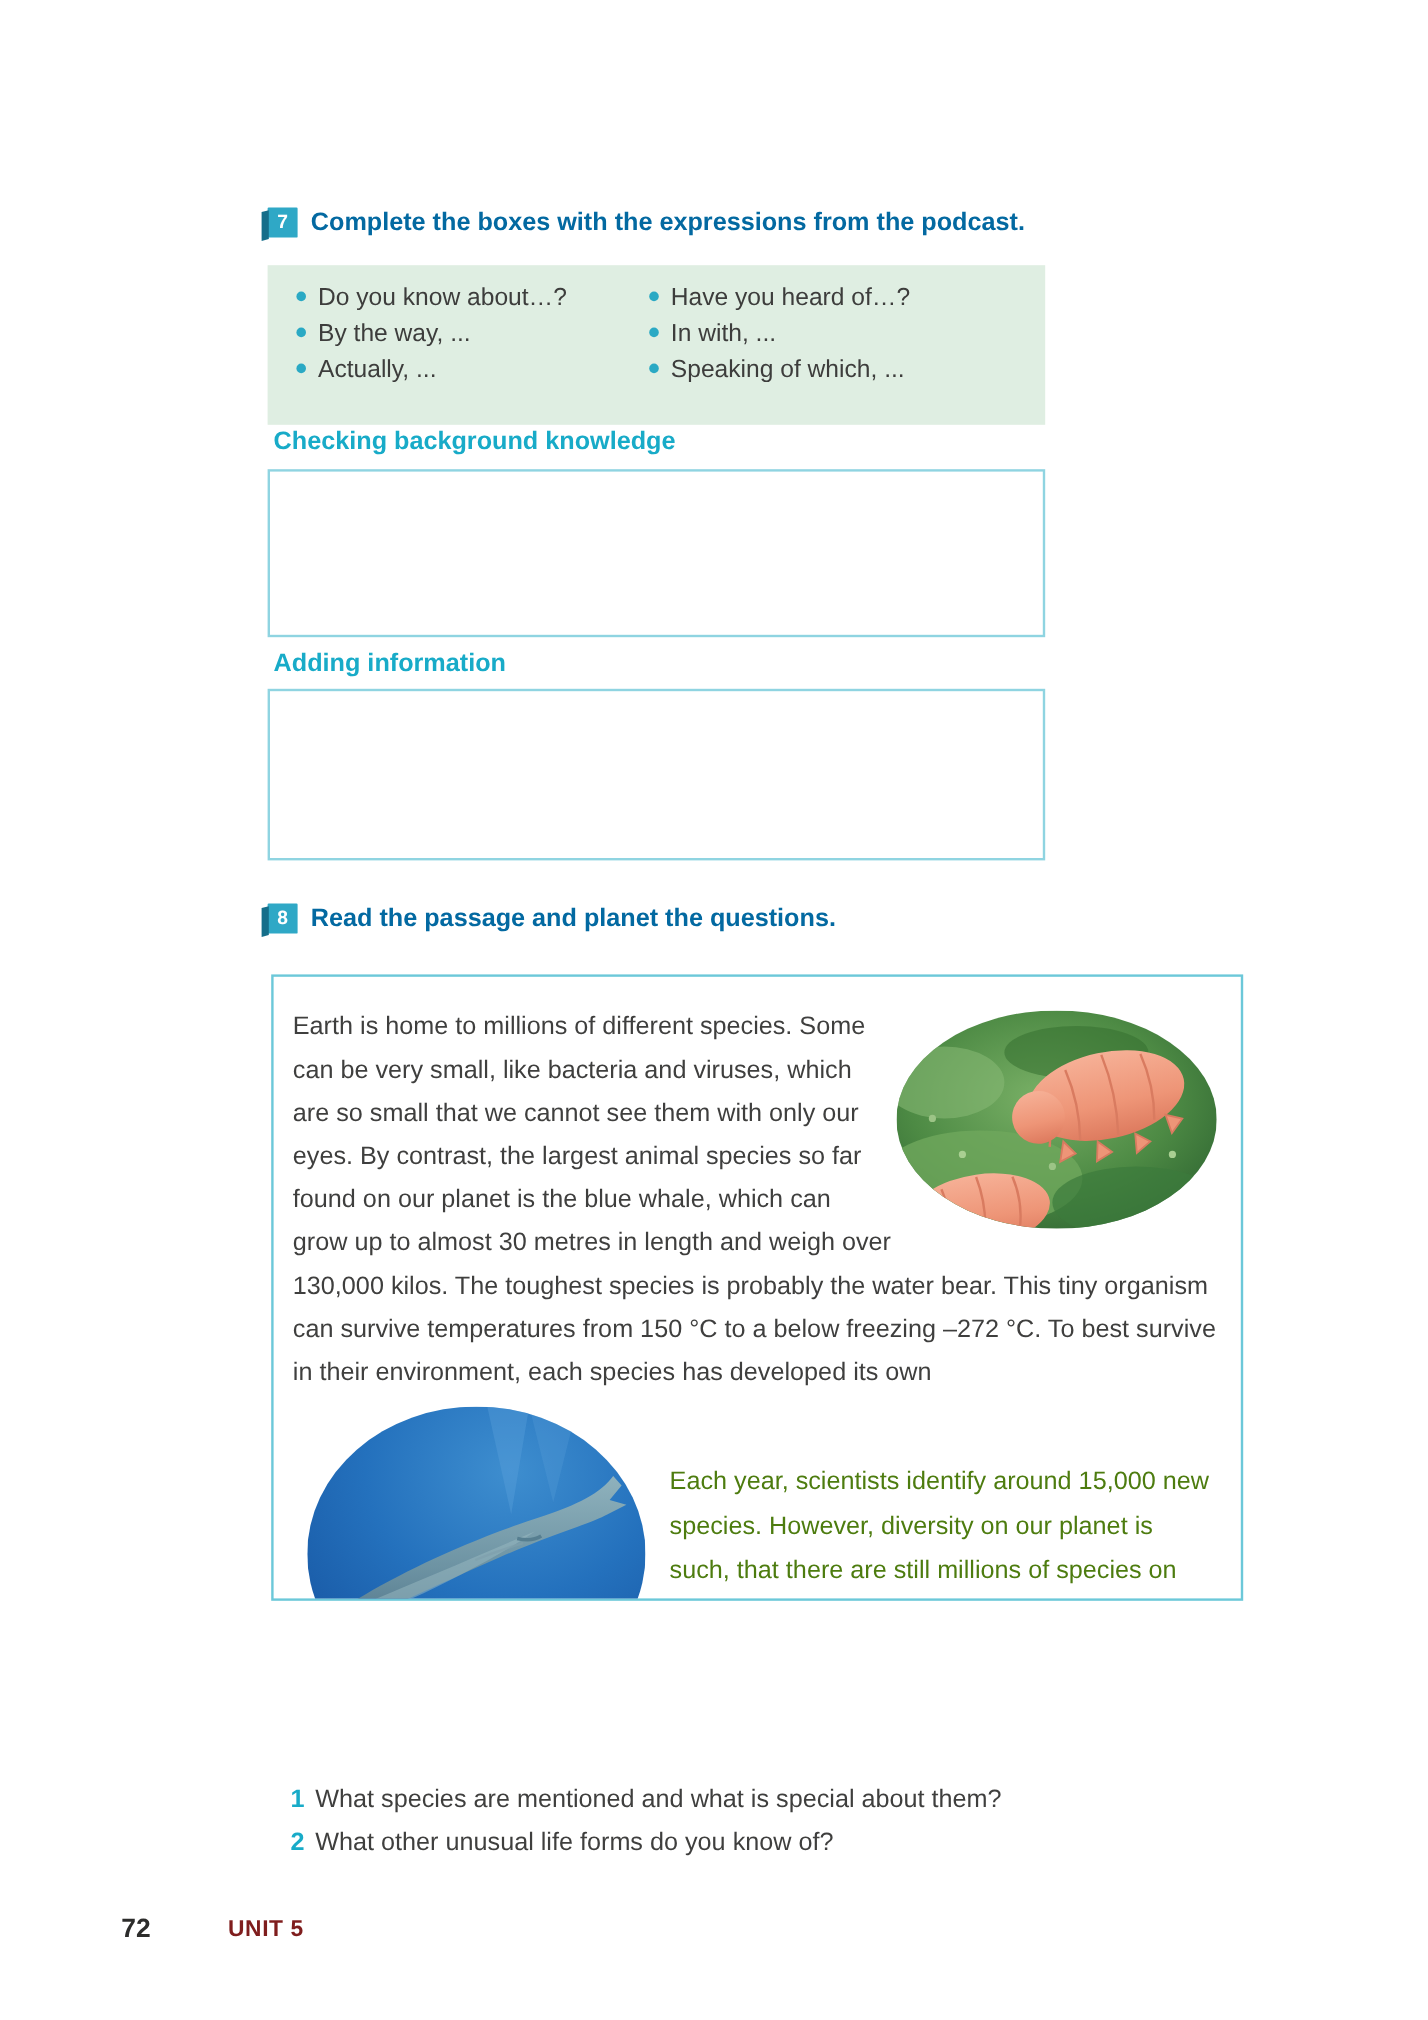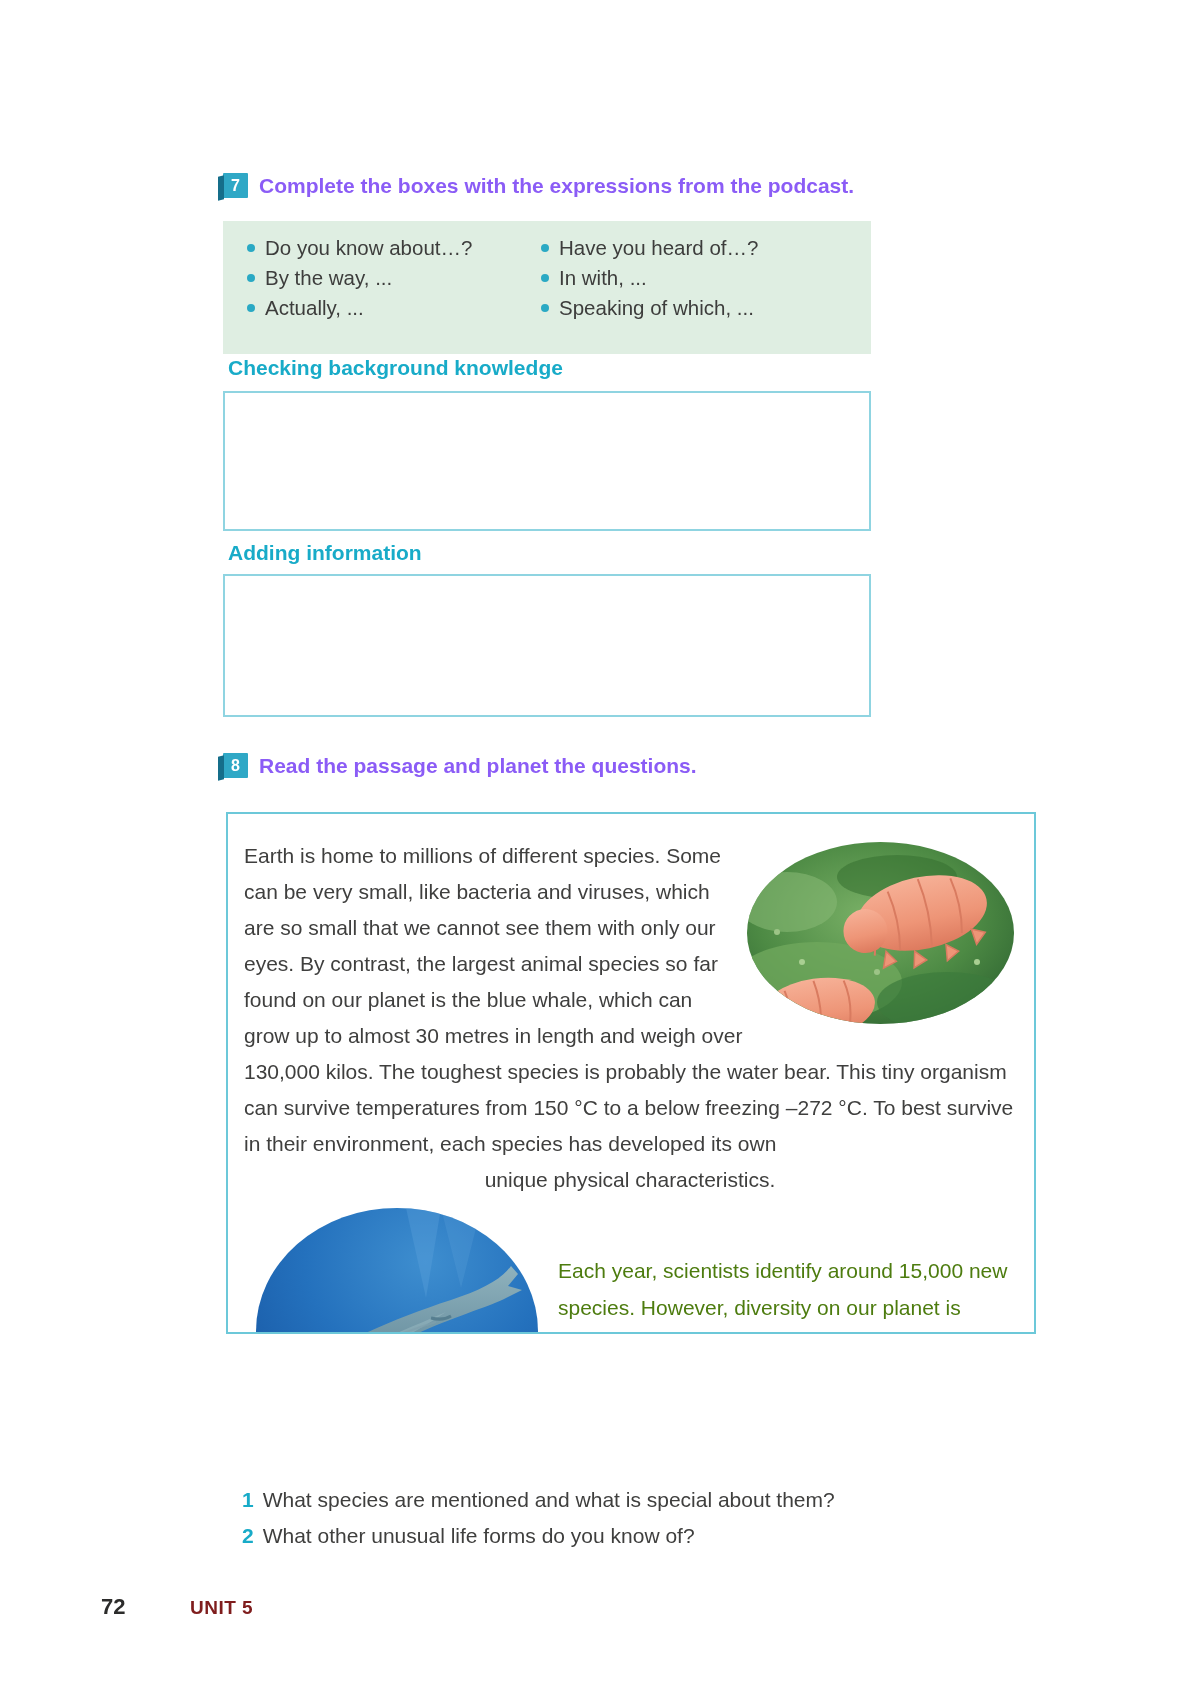--- a/index.html
+++ b/index.html
@@ -14,21 +14,21 @@
   .badge {
     position:relative; width:25px; height:25px; background:#2fa8c6; color:#fff;
     font-weight:bold; font-size:16px; display:flex; align-items:center; justify-content:center;
     margin-top:1px; border-radius:1px;
   }
   .badge::before {
     content:""; position:absolute; left:-5px; top:3px; width:6px; height:24px;
     background:#156e8a; transform:skewY(-14deg); z-index:0;
   }
   .badge span { position:relative; z-index:1; }
-  .ex-title { font-size:21px; font-weight:bold; color:#8b5cf6; line-height:27px; }
+  .ex-title { font-size:21px; font-weight:bold; color:#0369a1; line-height:27px; }
 
   
   .expr-box { position:absolute; left:223px; top:221px; width:648px; height:133px;
     background:#dfeee2; }
   .expr-col { position:absolute; top:15px; }
   .expr-col.left { left:24px; }
   .expr-col.right { left:318px; }
   .expr-item { display:flex; align-items:baseline; gap:10px; height:30px; font-size:20.5px; color:#3d3d3c; }
   .dot { width:8px; height:8px; border-radius:50%; background:#2aa9c4; flex:0 0 8px; position:relative; top:-3px; }
 
@@ -163,21 +163,20 @@
           <ellipse cx="70" cy="168" rx="58" ry="30" fill="url(#tardi)"></ellipse>
           <path d="M40 146 q6 22 0 44" stroke="#d97b60" stroke-width="2" fill="none"></path>
           <path d="M70 140 q6 26 0 52" stroke="#d97b60" stroke-width="2" fill="none"></path>
           <path d="M100 144 q6 22 0 44" stroke="#d97b60" stroke-width="2" fill="none"></path>
           <circle cx="14" cy="172" r="18" fill="url(#tardi)"></circle>
         </g>
       </svg>
     </span>
 
     <p class="passage-text" style="margin:0;">Earth is home to millions of different species. Some can be very small, like bacteria and viruses, which are so small that we cannot see them with only our eyes. By contrast, the largest animal species so far found on our planet is the blue whale, which can grow up to almost 30 metres in length and weigh over 130,000 kilos. The toughest species is probably the water bear. This tiny organism can survive temperatures from 150 °C to a below freezing –272 °C. To best survive in their environment, each species has developed its own</p>
-    <div class="p1-end">unique physical characteristics.</div>
 
     <div class="p2-wrap">
 
       <span class="photo whale" role="img" aria-label="blue whale swimming underwater">
         <svg width="282" height="246" viewBox="0 0 282 246" xmlns="http://www.w3.org/2000/svg">
           <defs>
             <radialGradient id="water" cx="60%" cy="22%" r="95%">
               <stop offset="0%" stop-color="#3e8ecf"></stop>
               <stop offset="45%" stop-color="#2471bd"></stop>
               <stop offset="100%" stop-color="#144f9b"></stop>

